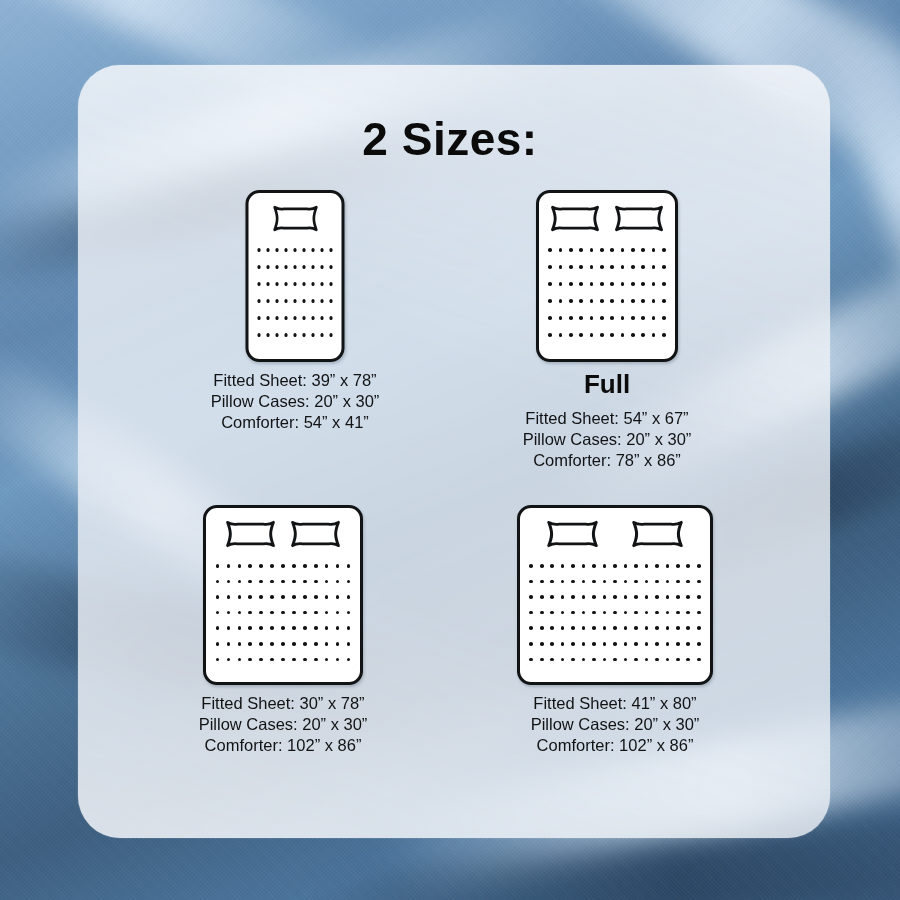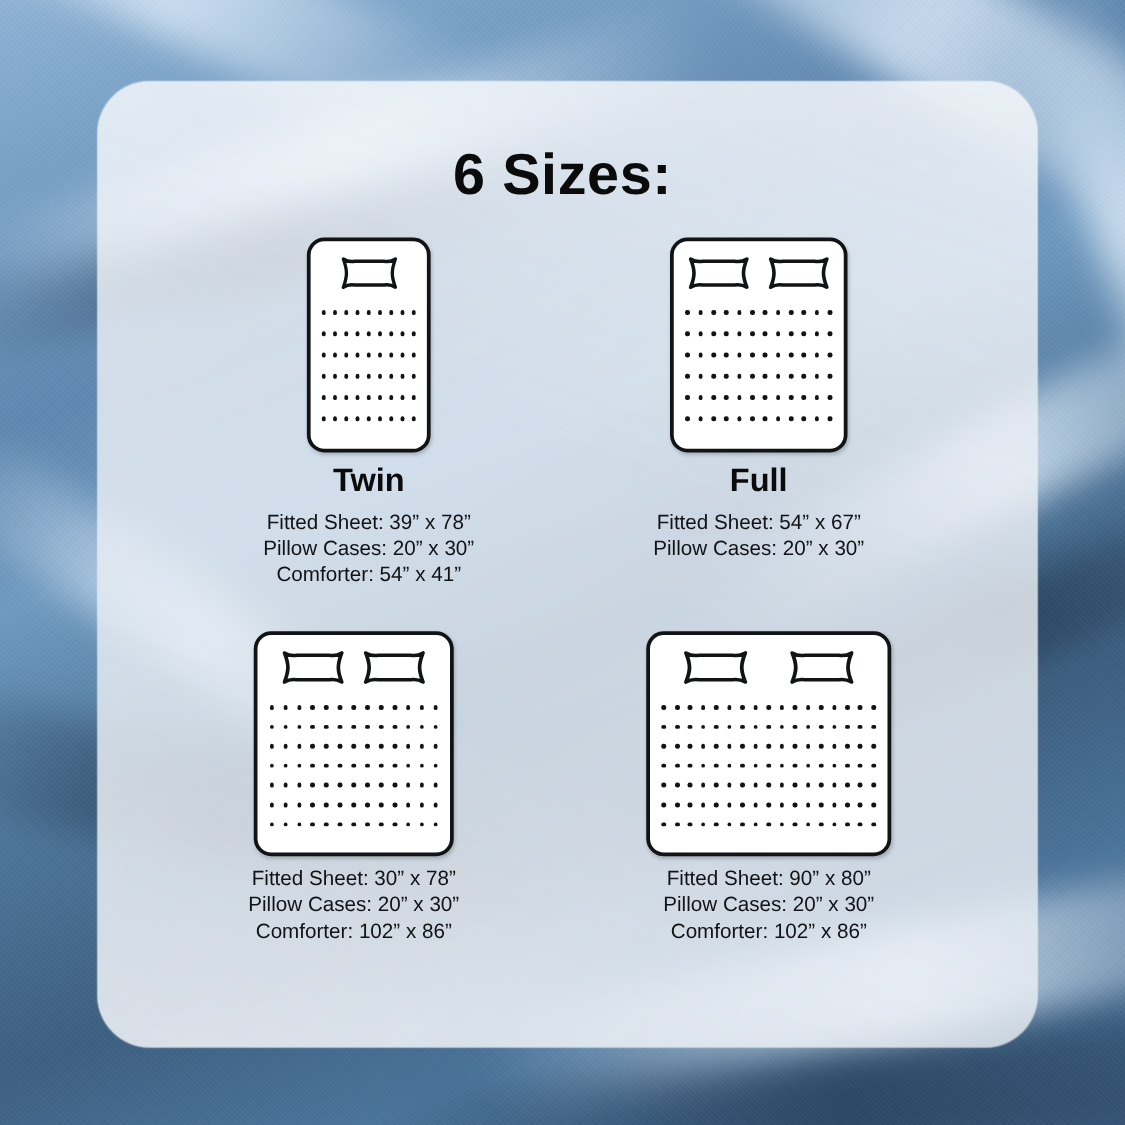--- a/index.html
+++ b/index.html
@@ -166,21 +166,21 @@
   <div class="fold dark" style="left:-100px; top:600px; width:560px; height:90px; transform:rotate(12deg);"></div>
   <div class="fold light" style="left:380px; top:740px; width:700px; height:90px; transform:rotate(-12deg);"></div>
   <div class="fold dark" style="left:300px; top:840px; width:760px; height:80px; transform:rotate(-6deg);"></div>
   <div class="fold light" style="left:700px; top:150px; width:420px; height:70px; transform:rotate(70deg);"></div>
 
   <div id="noise"></div>
 </div>
 
 <div id="card"></div>
 
-<div id="title">6 Sizes:</div>
+<div id="title">2 Sizes:</div>
 
 <div class="cell" style="left:130px; top:190px; width:330px;">
     <div class="bed-slot" style="height: 172px;">
       <div class="bed" style="width: 99px; height: 172px;">
         <div class="pillows" style="gap: 0px;">
           <div class="pillow" style="width: 50px; height: 33px;">
             <svg viewBox="0 0 60 38" preserveAspectRatio="none">
               <path d="M5 6 Q10 9 16 8 L44 8 Q50 9 55 6 Q52 14 52 19 Q52 24 55 32 Q50 29 44 30 L16 30 Q10 29 5 32 Q8 24 8 19 Q8 14 5 6 Z" fill="#ffffff" stroke="#111315" stroke-width="3.2" stroke-linejoin="round"></path>
             </svg>
           </div>
@@ -248,21 +248,20 @@
             <span class="dot" style="margin: 0px 2.7px;"></span>
             <span class="dot" style="margin: 0px 2.7px;"></span>
             <span class="dot" style="margin: 0px 2.7px;"></span>
             <span class="dot" style="margin: 0px 2.7px;"></span>
             <span class="dot" style="margin: 0px 2.7px;"></span>
             <span class="dot" style="margin: 0px 2.7px;"></span>
           </div>
         </div>
       </div>
     </div>
-    <div class="size-name">Twin</div>
     <div class="spec-list">
       <div class="spec">Fitted Sheet:  39” x 78”</div>
       <div class="spec">Pillow Cases: 20” x 30”</div>
       <div class="spec">Comforter: 54” x 41”</div>
     </div>
   </div>
 <div class="cell" style="left:442px; top:190px; width:330px;">
     <div class="bed-slot" style="height: 172px;">
       <div class="bed" style="width: 142px; height: 172px;">
         <div class="pillows" style="gap: 10px;">
@@ -362,20 +361,21 @@
             <span class="dot" style="margin: 0px 3.37px;"></span>
             <span class="dot" style="margin: 0px 3.37px;"></span>
           </div>
         </div>
       </div>
     </div>
     <div class="size-name">Full</div>
     <div class="spec-list">
       <div class="spec">Fitted Sheet:  54” x 67”</div>
       <div class="spec">Pillow Cases: 20” x 30”</div>
+      <div class="spec">Comforter: 78” x 86”</div>
     </div>
   </div>
 <div class="cell" style="left:118px; top:505px; width:330px;">
     <div class="bed-slot" style="height: 180px;">
       <div class="bed" style="width: 160px; height: 180px;">
         <div class="pillows" style="gap: 10px;">
           <div class="pillow" style="width: 55px; height: 34px;">
             <svg viewBox="0 0 60 38" preserveAspectRatio="none">
               <path d="M5 6 Q10 9 16 8 L44 8 Q50 9 55 6 Q52 14 52 19 Q52 24 55 32 Q50 29 44 30 L16 30 Q10 29 5 32 Q8 24 8 19 Q8 14 5 6 Z" fill="#ffffff" stroke="#111315" stroke-width="3.2" stroke-linejoin="round"></path>
             </svg>
@@ -647,17 +647,17 @@
             <span class="dot" style="margin: 0px 3.44px;"></span>
             <span class="dot" style="margin: 0px 3.44px;"></span>
             <span class="dot" style="margin: 0px 3.44px;"></span>
             <span class="dot" style="margin: 0px 3.44px;"></span>
             <span class="dot" style="margin: 0px 3.44px;"></span>
           </div>
         </div>
       </div>
     </div>
     <div class="spec-list">
-      <div class="spec">Fitted Sheet:  90” x 80”</div>
+      <div class="spec">Fitted Sheet:  41” x 80”</div>
       <div class="spec">Pillow Cases: 20” x 30”</div>
       <div class="spec">Comforter: 102” x 86”</div>
     </div>
   </div>
 
 </body></html>

